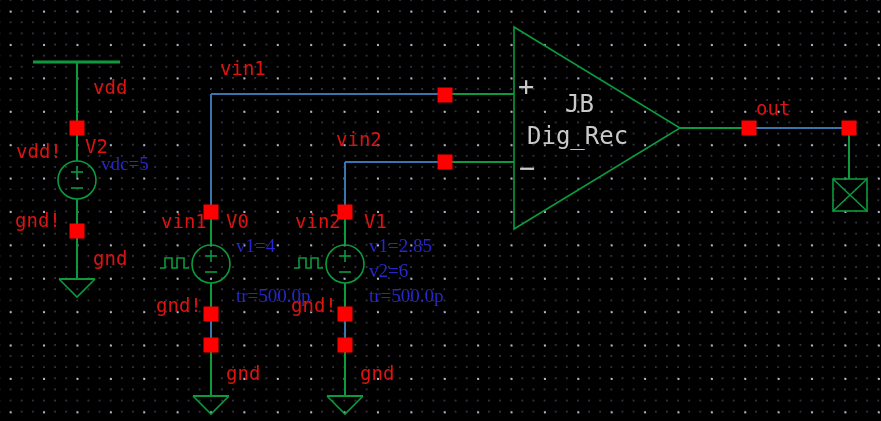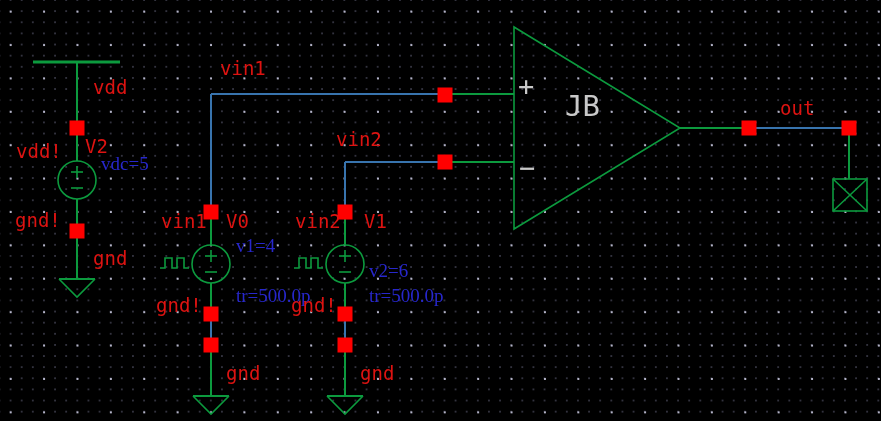--- a/index.html
+++ b/index.html
@@ -17,21 +17,21 @@
   }
   svg.layer{position:absolute;left:0;top:0;}
   .gw{stroke:var(--symbol-green,#0c9a3e);stroke-width:2;fill:none;}
   .gwthick{stroke-width:3;}
   .gwthin{stroke-width:1.6;}
   .bw{stroke:var(--wire-blue,#3874ae);stroke-width:2;fill:none;}
   .node{fill:var(--node-red,#ff0000);}
   .lbl{position:absolute;font-size:19px;line-height:1;white-space:pre;letter-spacing:0;}
   .red{color:var(--label-red,#dd1311);}
   .blue{color:var(--param-blue,#2727cc);font-family:Liberation Serif, serif;}
-  .sym{color:var(--symbol-text,#c9c9c9);font-size:29px;text-align:center;}
+  .sym{color:var(--symbol-text,#c9c9c9);font-size:24px;text-align:center;}
   .sign{color:var(--symbol-text,#c9c9c9);font-size:27px;}
 </style>
 </head>
 <body>
 
 <div class="canvas">
 
   <svg class="layer" width="881" height="421" viewBox="0 0 881 421">
 
     <g>
@@ -129,24 +129,26 @@
 
   <span class="lbl red" style="left:161px;top:212px">vin1</span>
   <span class="lbl red" style="left:226px;top:212px">V0</span>
   <span class="lbl blue" style="left:236px;top:236px">v1=4</span>
   <span class="lbl blue" style="left:236px;top:286px">tr=500.0p</span>
   <span class="lbl red" style="left:156px;top:296px">gnd!</span>
   <span class="lbl red" style="left:226px;top:364px">gnd</span>
 
   <span class="lbl red" style="left:295px;top:212px">vin2</span>
   <span class="lbl red" style="left:364px;top:212px">V1</span>
+  <span class="lbl blue" style="left:369px;top:236px">v1=2.85</span>
   <span class="lbl blue" style="left:369px;top:261px">v2=6</span>
   <span class="lbl blue" style="left:369px;top:286px">tr=500.0p</span>
   <span class="lbl red" style="left:291px;top:296px">gnd!</span>
   <span class="lbl red" style="left:360px;top:364px">gnd</span>
 
   <span class="lbl sign" style="left:518px;top:72px">+</span>
   <span class="lbl sign" style="left:519px;top:154px">−</span>
   <span class="lbl sym" style="left:565px;top:92px">JB</span>
+  <span class="lbl sym" style="left:527px;top:124px">Dig_Rec</span>
 
-  <span class="lbl red" style="left:780px;top:99px">out</span>
+  <span class="lbl red" style="left:756px;top:99px">out</span>
 
 </div>
 
 </body></html>

